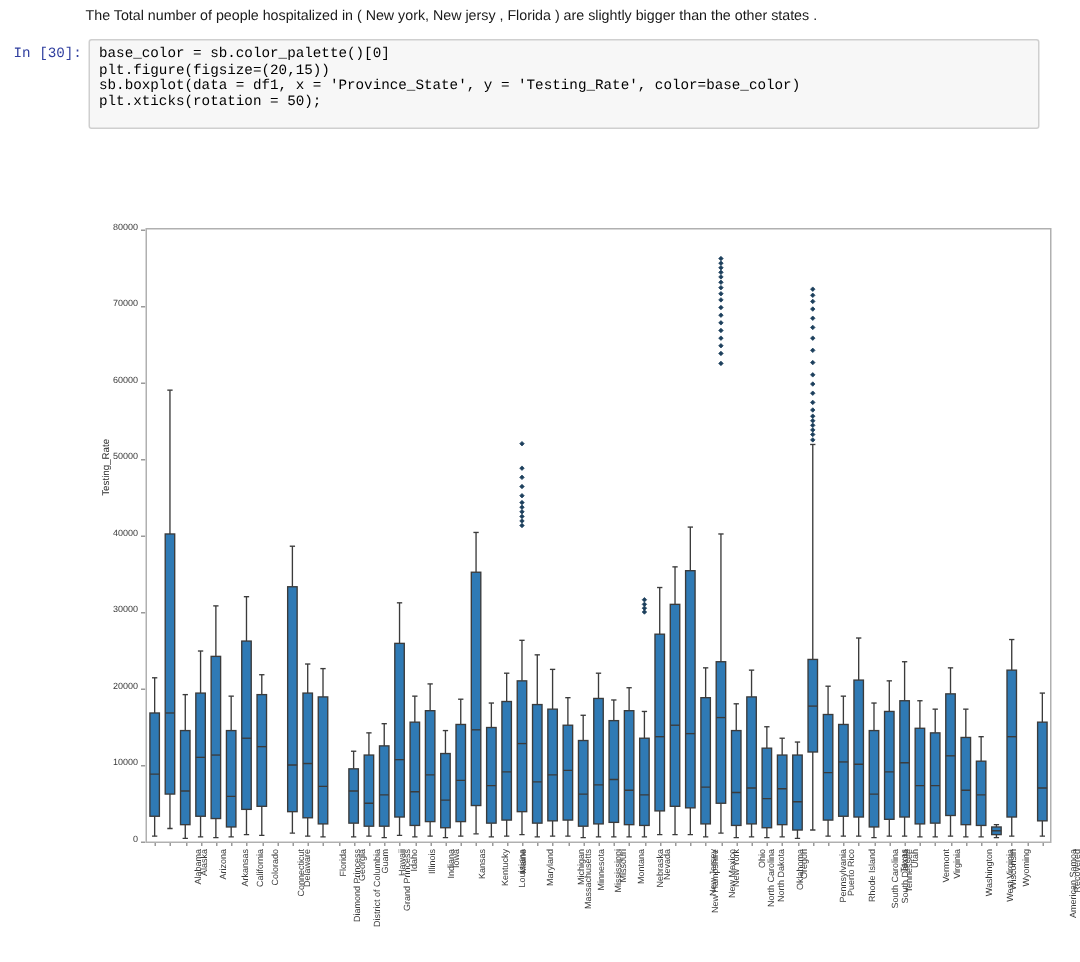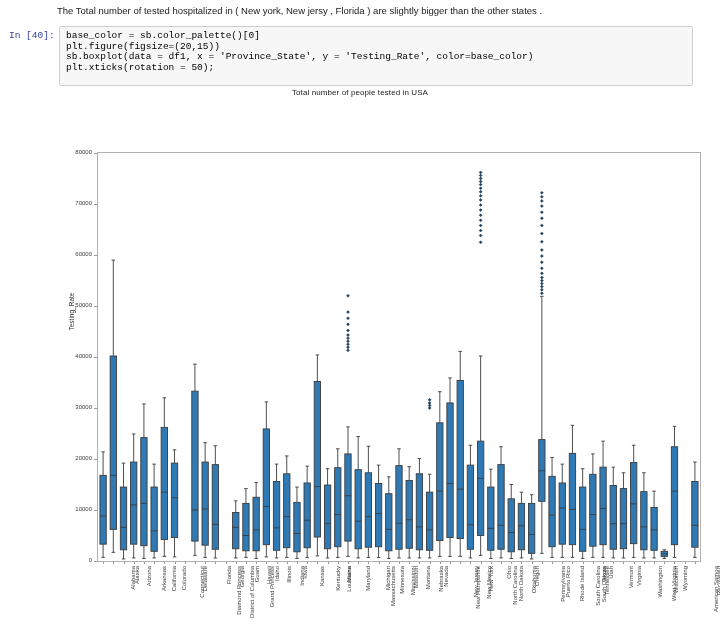--- a/index.html
+++ b/index.html
@@ -157,34 +157,33 @@
 
   svg.boxes {
     position: absolute;
     left: 0;
     top: 0;
   }
 </style>
 </head>
 <body>
 
-<div class="md-note">The Total number of tested hospitalized in ( New york, New jersy , Florida ) are slightly bigger than the other states .</div>
+<div class="md-note">The Total number of people hospitalized in ( New york, New jersy , Florida ) are slightly bigger than the other states .</div>
 
 <div class="cell">
-  <div class="prompt">In [40]:</div>
+  <div class="prompt">In [30]:</div>
   <div class="code-box">
     <div class="code-line"><span>base_color = sb.color_palette()[0]</span></div>
     <div class="code-line"><span>plt.figure(figsize=(20,15))</span></div>
     <div class="code-line"><span>sb.boxplot(data = df1, x = 'Province_State', y = 'Testing_Rate', color=base_color)</span></div>
     <div class="code-line"><span>plt.xticks(rotation = 50);</span></div>
   </div>
 </div>
 
 <div class="figure">
-  <div class="suptitle">Total number of people tested in USA</div>
 
   <div class="ylabel">Testing_Rate</div>
 
   <div id="ytick-layer">
       <div class="ytick-label" style="left: 58px; top: 469px;">0</div>
       <div class="ytick-mark" style="left: 94px; top: 473px;"></div>
       <div class="ytick-label" style="left: 58px; top: 418px;">10000</div>
       <div class="ytick-mark" style="left: 94px; top: 422px;"></div>
       <div class="ytick-label" style="left: 58px; top: 367px;">20000</div>
       <div class="ytick-mark" style="left: 94px; top: 371px;"></div>

